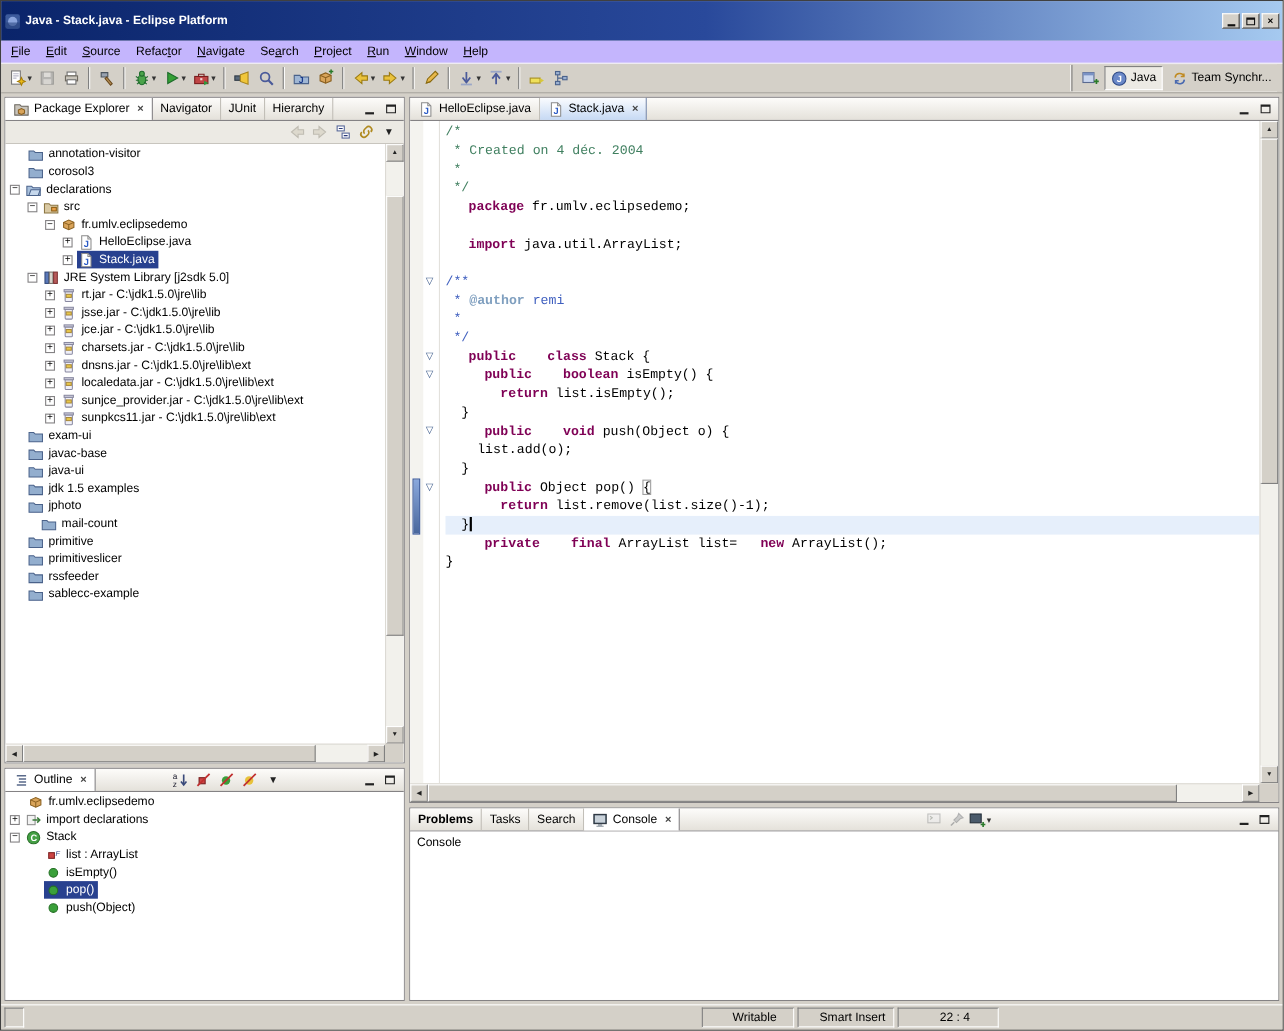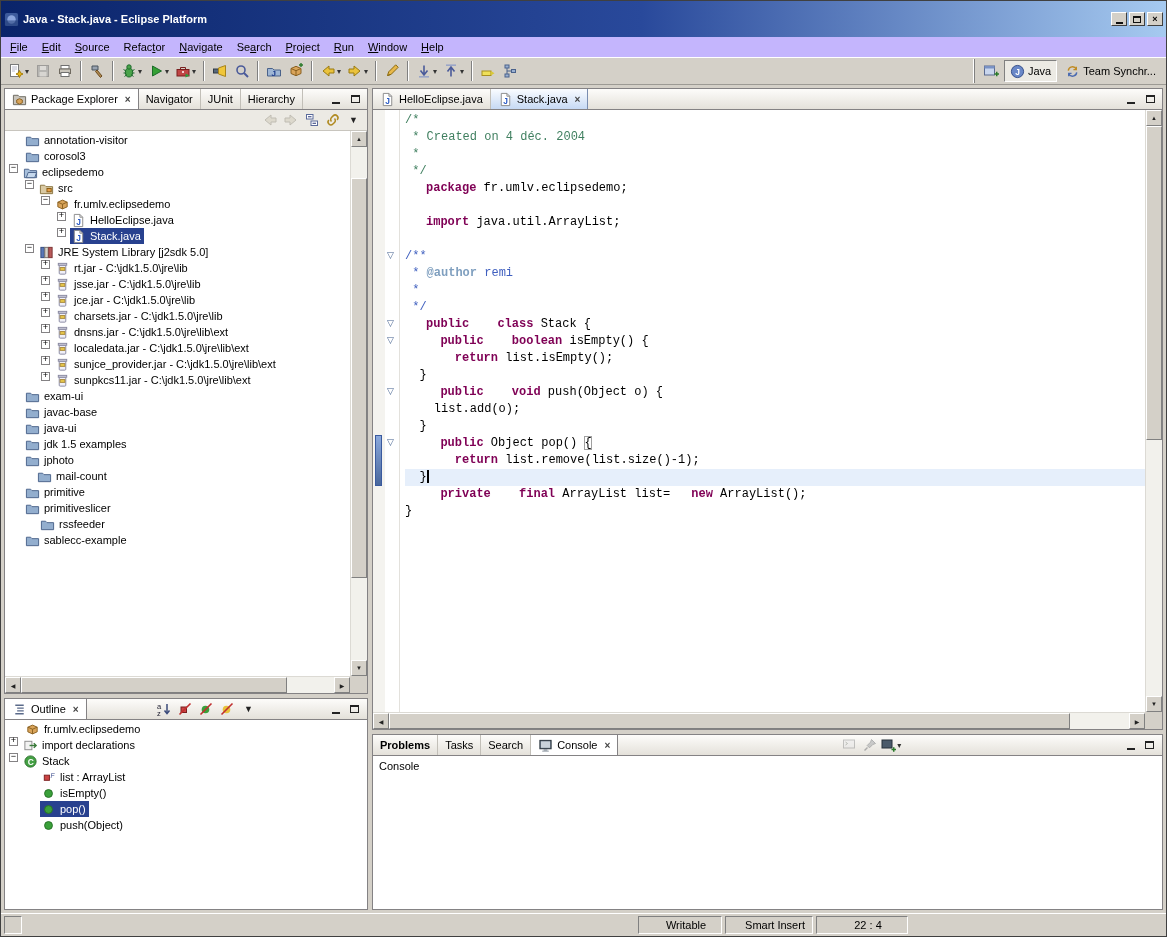--- a/index.html
+++ b/index.html
@@ -74,21 +74,21 @@
     gap:2px; padding:0 4px; background:#ECEAE4; border-bottom:1px solid #C8C5BE; }
   .inline-tools { display:flex; align-items:center; gap:2px; margin-left:auto; padding-right:2px; }
   .vt-btn { display:flex; align-items:center; justify-content:center; width:19px; height:18px;
     border:1px solid transparent; }
   .vt-btn.disabled { opacity:.4; filter:grayscale(85%); }
 
   
   .tree-body { flex:1; position:relative; overflow:hidden; background:#fff; }
   .tree { position:absolute; top:1px; left:0; right:17px; bottom:17px; overflow:hidden; }
   .tree.full { right:0; bottom:0; }
-  .trow { height:16px; display:flex; align-items:flex-start; white-space:nowrap; }
+  .trow { height:16px; display:flex; align-items:center; white-space:nowrap; }
   .expander { width:9px; height:9px; flex:none; border:1px solid #848284; background:#fff;
     font-size:9px; line-height:7px; text-align:center; margin-right:4px; color:#000;
     font-family:"Liberation Mono",monospace; }
   .exp-sp { width:15px; flex:none; }
   .trow-inner { display:flex; align-items:center; gap:4px; height:16px; padding:0 3px 0 1px; }
   .trow-inner.sel { background:#28418F; color:#fff; }
   .ticon { width:15px; height:15px; flex:none; display:inline-flex; }
   .ticon svg { width:100%; height:100%; }
   .tb-btn .ticon, .vt-btn .ticon { width:16px; height:16px; }
 
@@ -490,21 +490,21 @@
               </div>
               <div class="trow" style="padding-left:4px">
                 <span class="expander">−</span>
                 <span class="trow-inner">
                   <span class="ticon">
                     <svg viewBox="0 0 16 16">
                       <path d="M1.5 13.5V4.5h4.5L7.5 6h7v7.5z" fill="#A8C0DC" stroke="#4A628A"></path>
                       <path d="M3.5 13.5L5.5 8h9l-2 5.5z" fill="#C6D8EC" stroke="#4A628A"></path>
                     </svg>
                   </span>
-                  <span>eclipsedemo</span>
+                  <span>declarations</span>
                 </span>
               </div>
               <div class="trow" style="padding-left:20px">
                 <span class="expander">−</span>
                 <span class="trow-inner">
                   <span class="ticon">
                     <svg viewBox="0 0 16 16">
                       <path d="M1.5 13.5V4.5h4.5L7.5 6h7v7.5z" fill="#D9C9A3" stroke="#8A7440"></path>
                       <rect x="8.5" y="8" width="4.5" height="3.5" fill="#E8A04A" stroke="#8A5A10"></rect>
                     </svg>
@@ -748,21 +748,21 @@
                 <span class="exp-sp"></span>
                 <span class="trow-inner">
                   <span class="ticon">
                     <svg viewBox="0 0 16 16">
                       <path d="M1.5 13.5V4.5h4.5L7.5 6h7v7.5z" fill="#93AECE" stroke="#4A628A"></path>
                     </svg>
                   </span>
                   <span>primitiveslicer</span>
                 </span>
               </div>
-              <div class="trow" style="padding-left:19px">
+              <div class="trow" style="padding-left:4px">
                 <span class="exp-sp"></span>
                 <span class="trow-inner">
                   <span class="ticon">
                     <svg viewBox="0 0 16 16">
                       <path d="M1.5 13.5V4.5h4.5L7.5 6h7v7.5z" fill="#93AECE" stroke="#4A628A"></path>
                     </svg>
                   </span>
                   <span>rssfeeder</span>
                 </span>
               </div>

